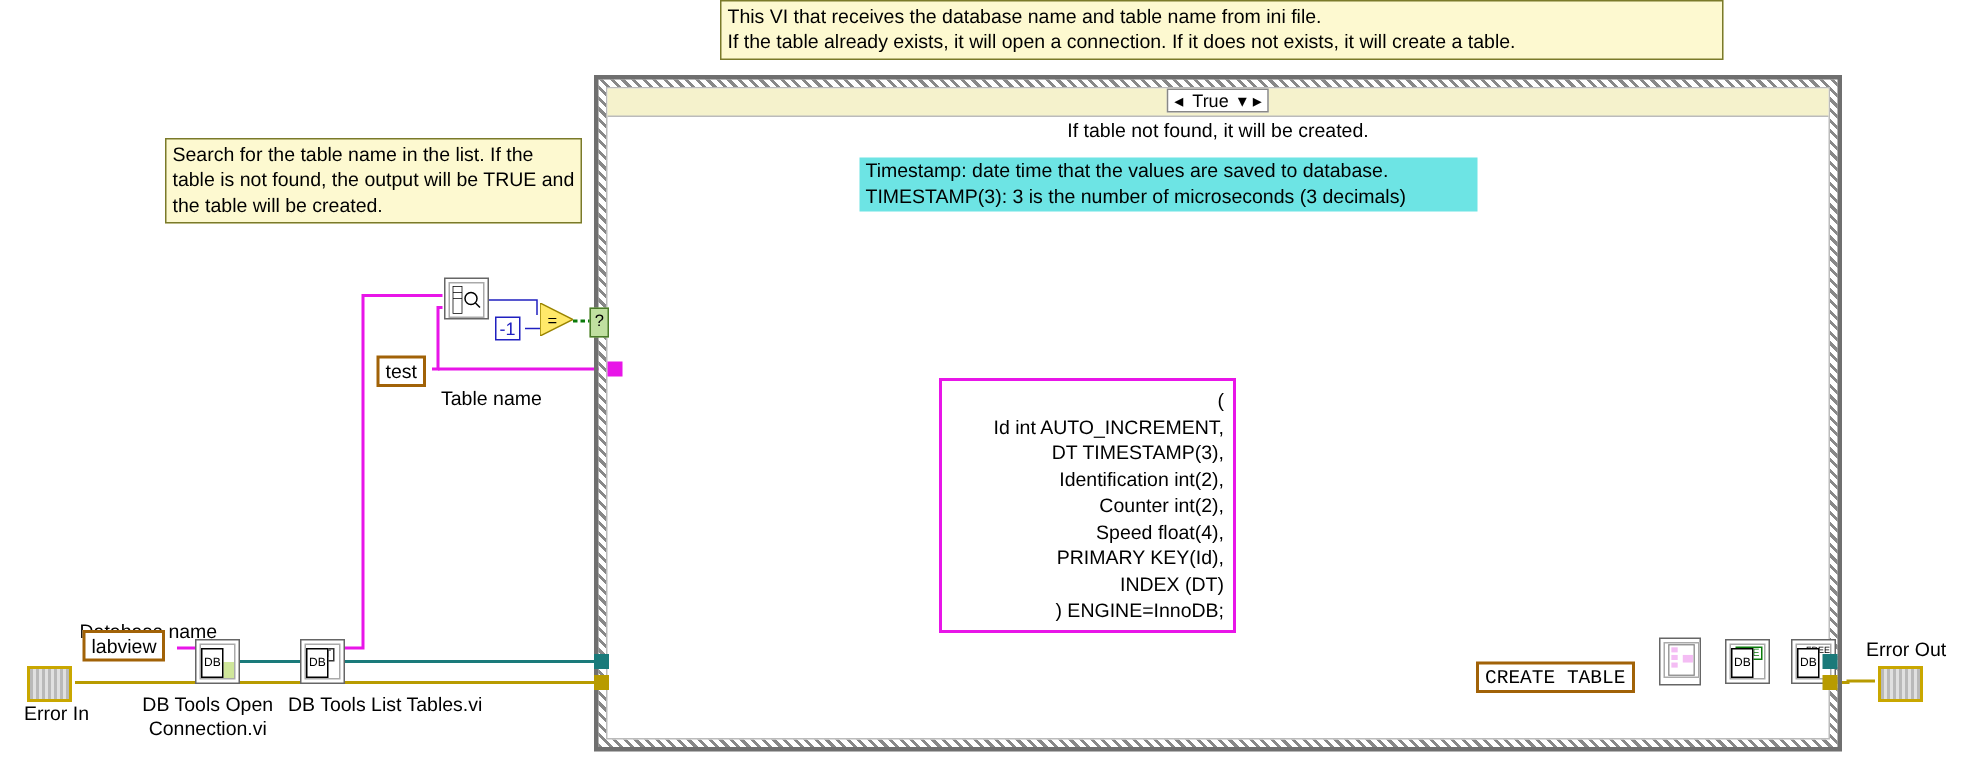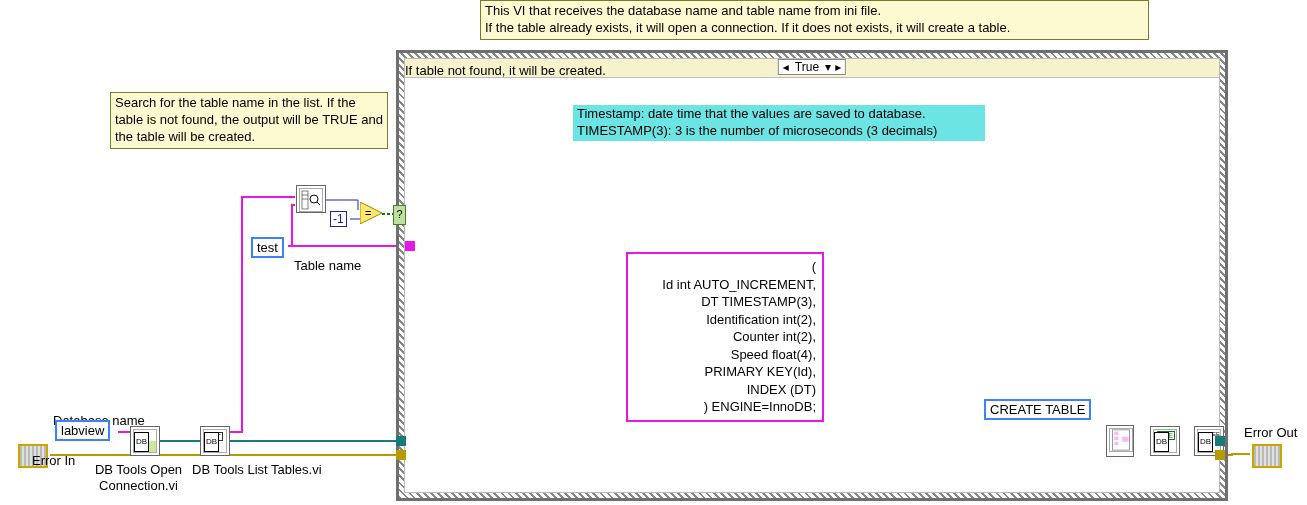--- a/index.html
+++ b/index.html
@@ -22,21 +22,21 @@
     color: #000;
   }
   .cyan-box {
     background: #6de4e4;
     border: none;
     padding: 1px 4px;
     line-height: 1.3;
     color: #000;
   }
   .pink-const {
-    border: 2px solid #3b82f6;
+    border: 2px solid #a16207;
     background: #ffffff;
     padding: 1px 4px;
     color: #000;
   }
   .pink-block {
     border: 2px solid #e815e8;
     background: #ffffff;
     padding: 4px 6px;
     text-align: right;
     line-height: 1.35;
@@ -164,35 +164,35 @@
 <div class="abs case-outer" style="left:396px; top:50px; width:826px; height:445px;">
   <div class="case-inner">
     <div class="case-header">
       <div class="case-selector">
         <span class="arrow">◂</span>
         <span style="padding:0 4px;">True</span>
         <span class="arrow">▾</span>
         <span class="arrow">▸</span>
       </div>
     </div>
-    <div class="abs label" style="left:0; right:0; top:4px; text-align:left;">If table not found, it will be created.</div>
+    <div class="abs label" style="left:0; right:0; top:20px; text-align:center;">If table not found, it will be created.</div>
   </div>
 </div>
 
 <div class="abs cyan-box" style="left:573px; top:105px; width:404px; white-space:pre-line;">Timestamp: date time that the values are saved to database.
 TIMESTAMP(3): 3 is the number of microseconds (3 decimals)</div>
 
 <div class="abs pink-const" style="left:251px; top:237px;">test</div>
 <div class="abs label" style="left:246px; top:258px;margin-left:48px;">Table name</div>
 
 <div class="abs label" style="left:53px; top:413px;">Database name</div>
 <div class="abs pink-const" style="left:55px; top:420px;">labview</div>
 
 <div class="abs error-cluster" style="left:18px; top:444px;"></div>
-<div class="abs label" style="left:16px; top:453px;margin-left:16px;">Error In</div>
+<div class="abs label" style="left:16px; top:468px;">Error In</div>
 
 <div class="abs label" style="left:1244px; top:425px;">Error Out</div>
 <div class="abs error-cluster" style="left:1252px; top:444px;"></div>
 
 <div class="abs vi-icon" style="left:130px; top:426px;">
   <div class="vi-icon-inner" style="background:linear-gradient(#fff 50%, #cfe69a 50%);">
     <span class="db-badge">DB</span>
   </div>
 </div>
 <div class="abs label" style="left:86px; top:462px; width:105px; text-align:center; line-height:1.2;">DB Tools Open Connection.vi</div>
@@ -237,21 +237,21 @@
 <div class="abs pink-block" style="left:626px; top:252px; width:182px; white-space:pre-line;">(
 Id int AUTO_INCREMENT,
 DT TIMESTAMP(3),
 Identification int(2),
 Counter int(2),
 Speed float(4),
 PRIMARY KEY(Id),
 INDEX (DT)
 ) ENGINE=InnoDB;</div>
 
-<div class="abs pink-const" style="left:984px; top:399px;">CREATE TABLE</div>
+<div class="abs pink-const" style="left:984px; top:441px;font-family:Liberation Mono, monospace;">CREATE TABLE</div>
 
 <div class="abs vi-icon" style="left:1106px; top:425px; width:28px; height:32px;">
   <div class="vi-icon-inner" style="background:#fff;">
     <svg width="100%" height="100%" viewBox="0 0 22 26">
       <rect x="1" y="1" width="20" height="24" fill="#fff" stroke="#888"></rect>
       <rect x="3" y="3" width="5" height="4" fill="#f4bdf4"></rect>
       <rect x="3" y="9" width="5" height="4" fill="#f4bdf4"></rect>
       <rect x="3" y="15" width="5" height="4" fill="#f4bdf4"></rect>
       <rect x="12" y="9" width="8" height="6" fill="#f4bdf4"></rect>
     </svg>

